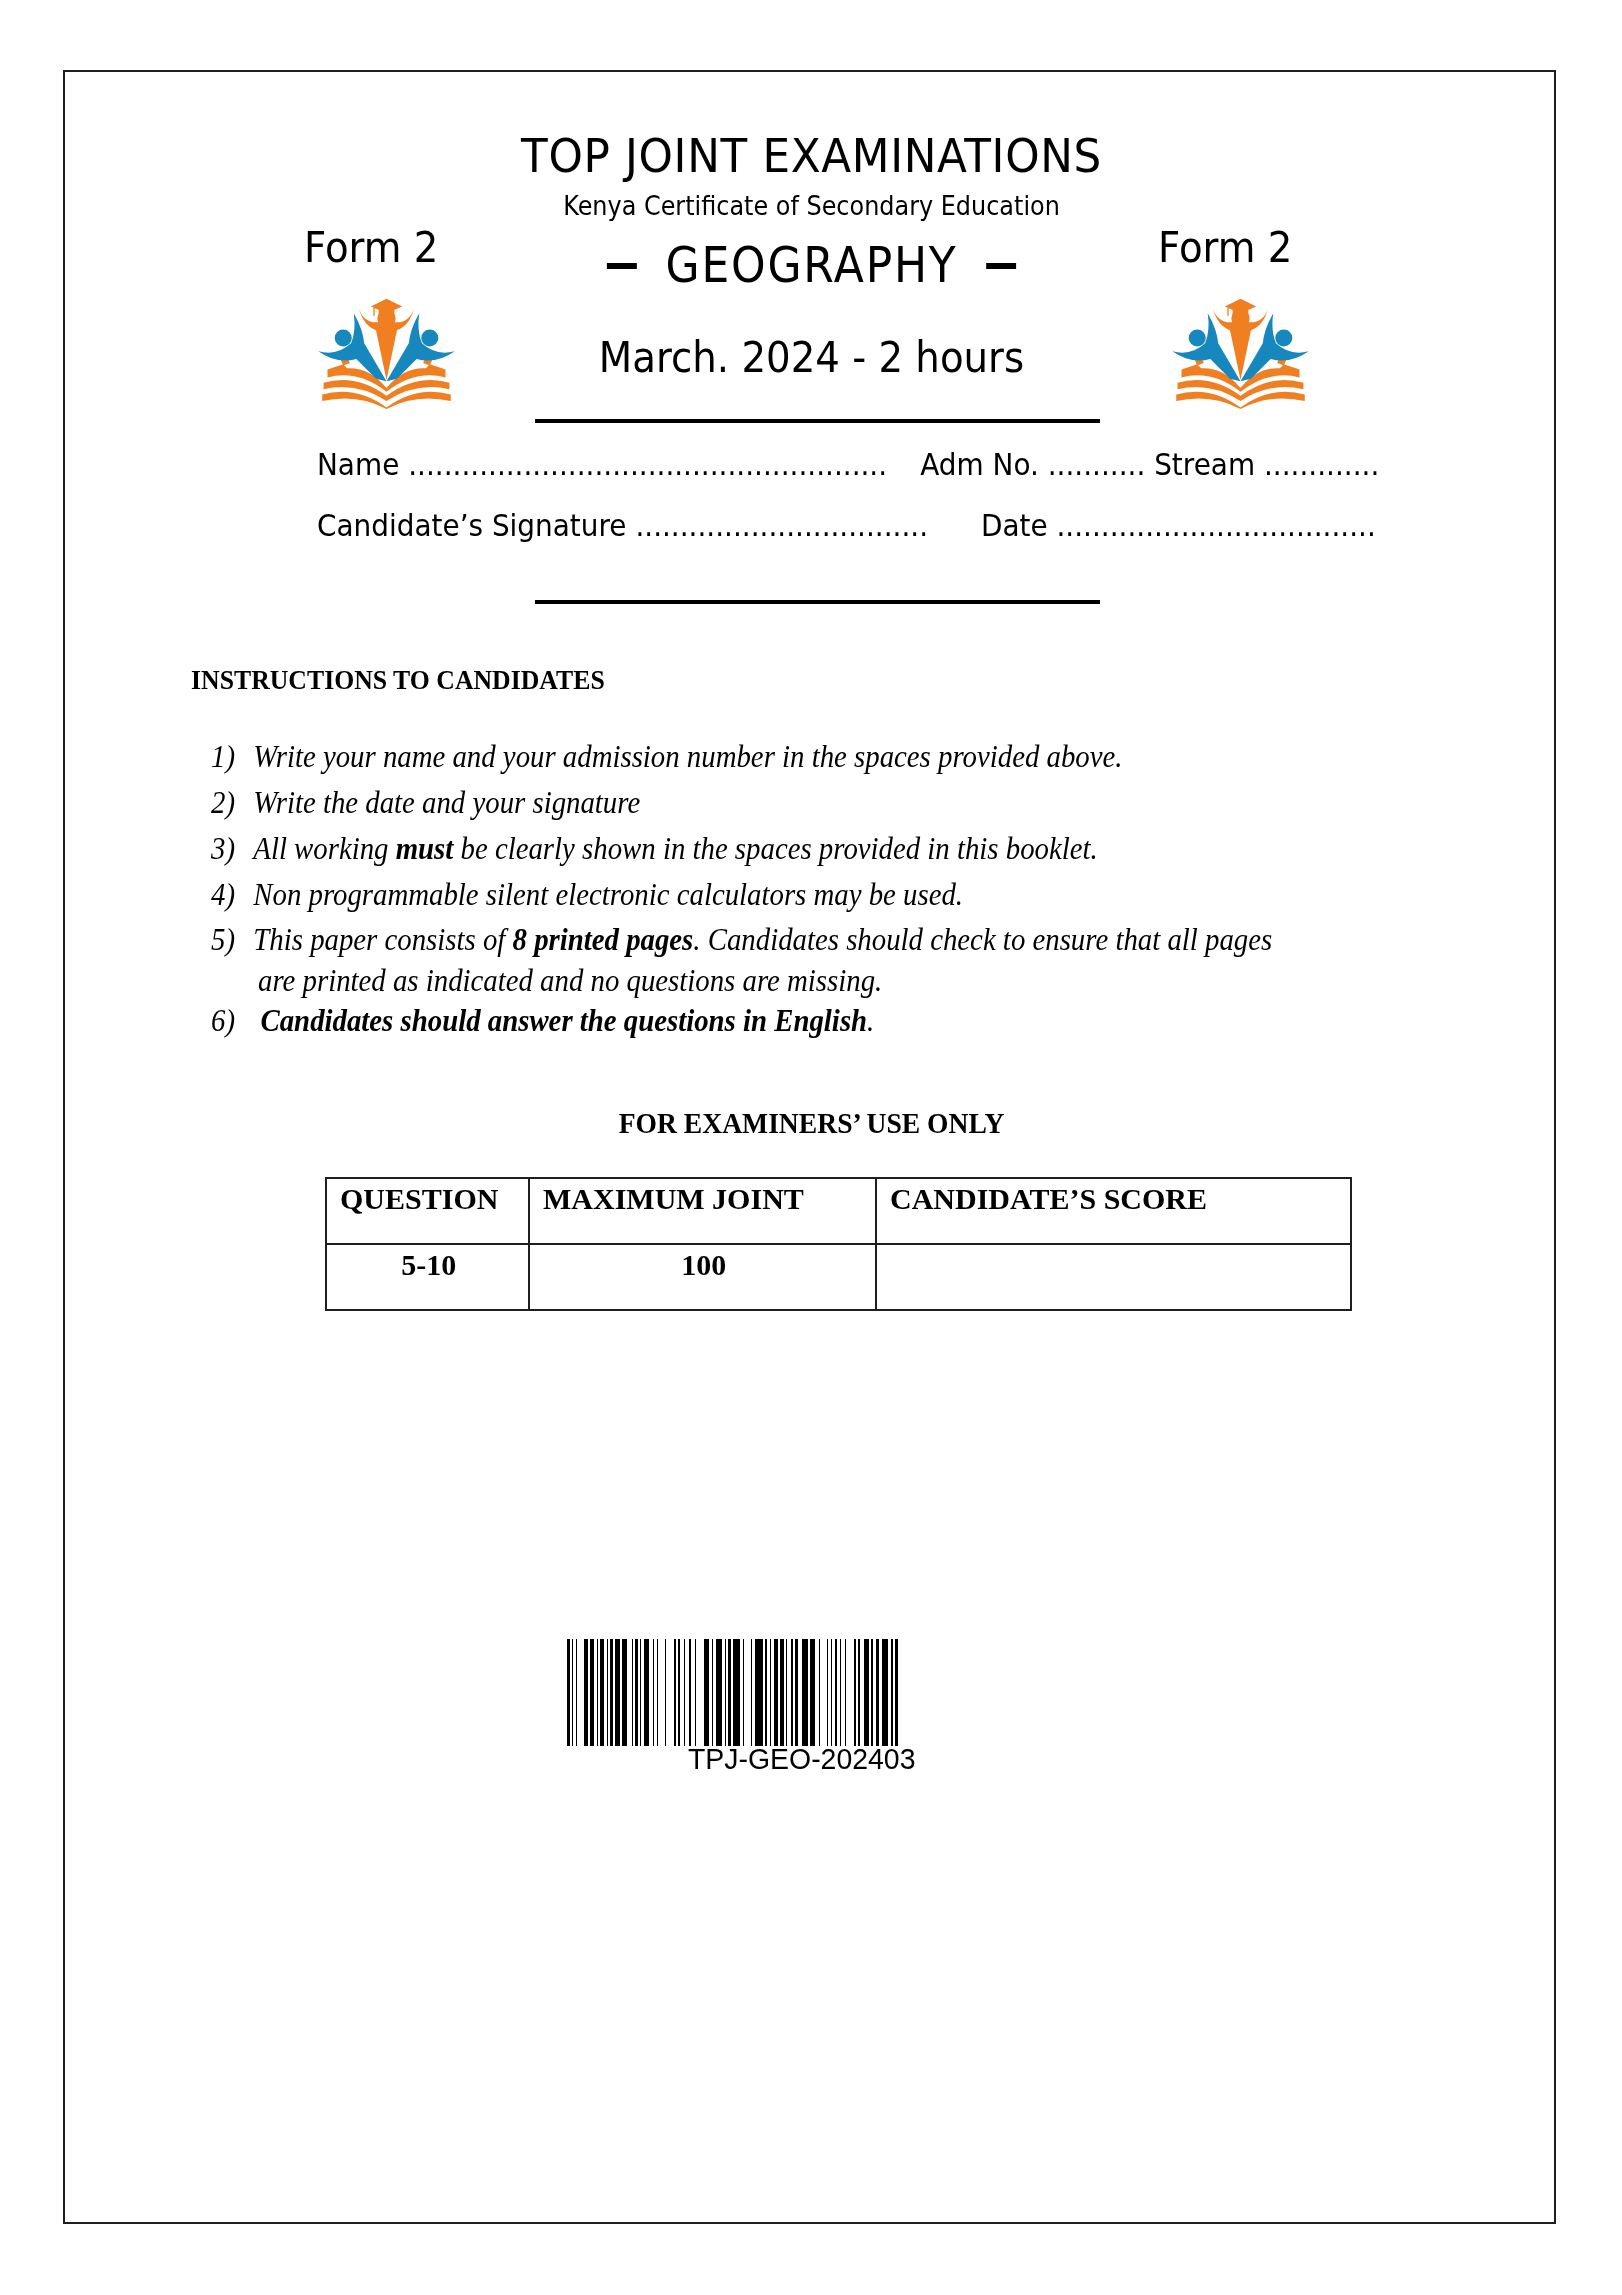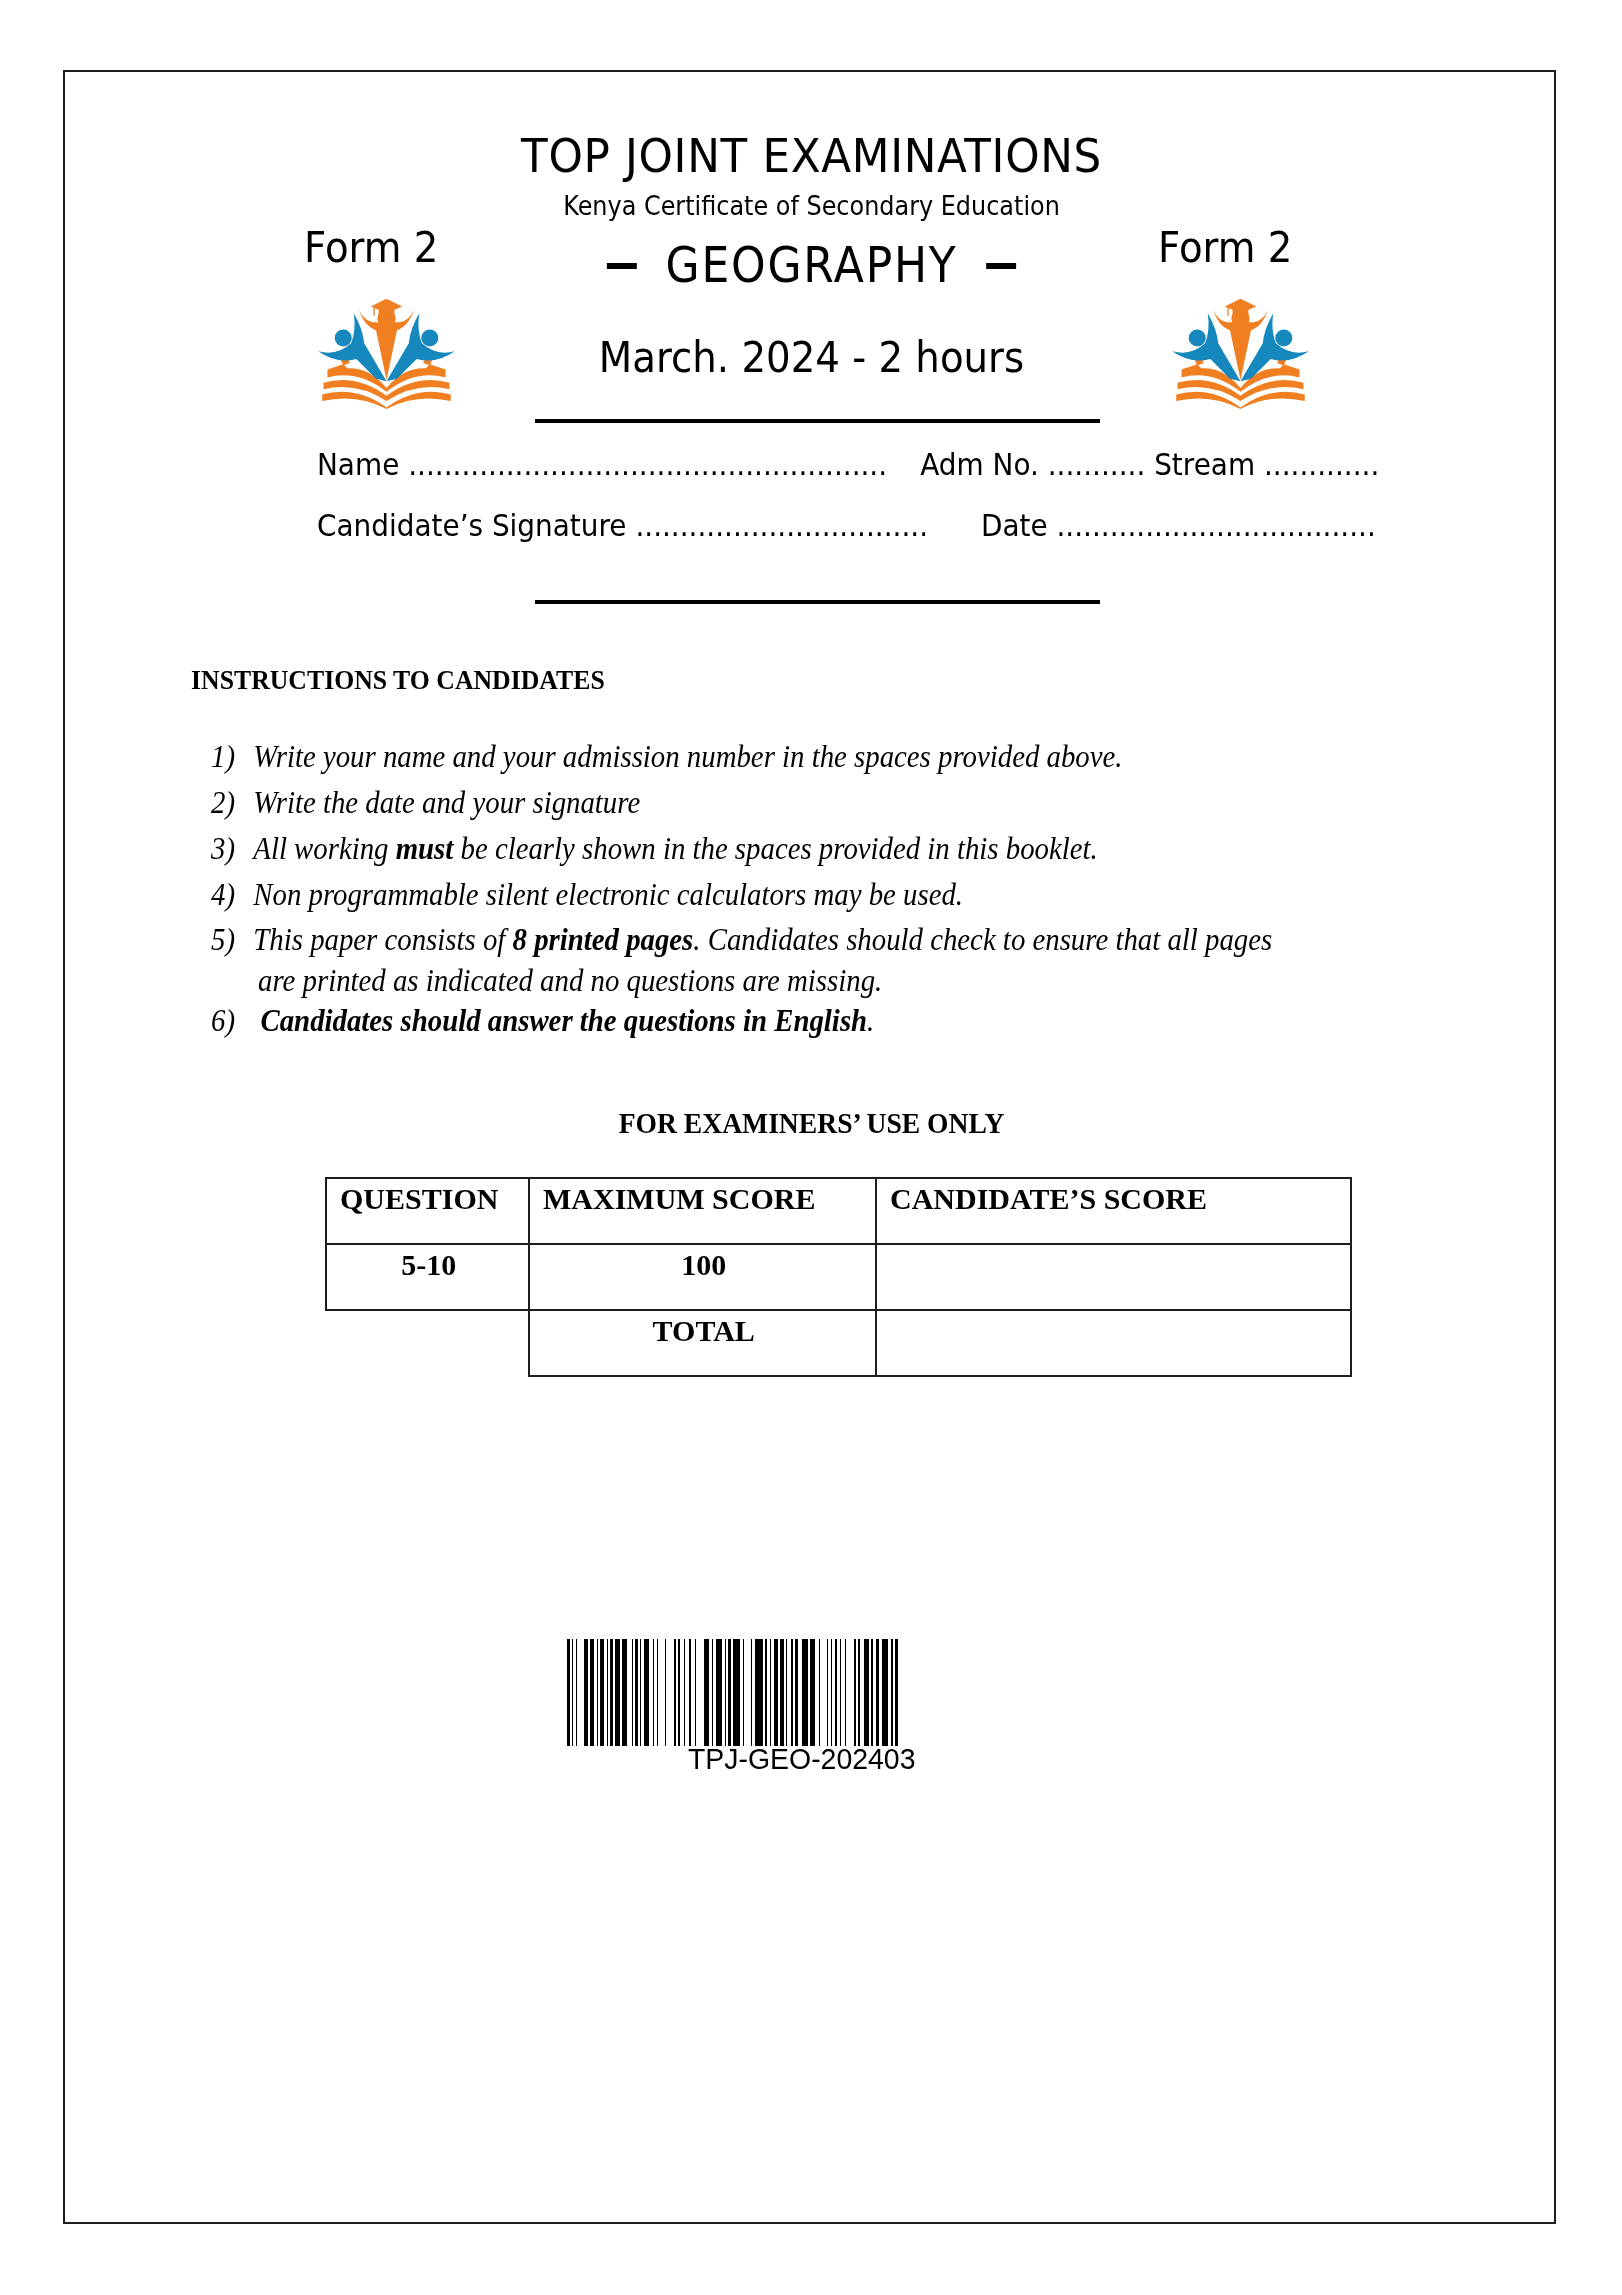--- a/index.html
+++ b/index.html
@@ -131,33 +131,28 @@
 <div class="instr serif" style="top:1002px;">
   <span class="num">6)</span> <b>Candidates should answer the questions in English</b><span>.</span>
 </div>
 
 <div class="abs serif exam-head">FOR EXAMINERS’ USE ONLY</div>
 
 <table class="score">
   <tbody>
       <tr>
     <td style="width:203px;">QUESTION</td>
-    <td style="width:347px;">MAXIMUM SCORE</td>
+    <td style="width:347px;">MAXIMUM JOINT</td>
     <td style="width:475px;">CANDIDATE’S SCORE</td>
   </tr>
   <tr>
     <td class="c">5-10</td>
     <td class="c">100</td>
     <td></td>
   </tr>
-  <tr>
-    <td class="empty"></td>
-    <td class="c">TOTAL</td>
-    <td></td>
-  </tr>
 </tbody>
   </table>
 
 <div class="barcode" id="barcode">
     <span style="width: 2.6px; background: rgb(0, 0, 0);"></span>
     <span style="width: 2.6px; background: rgb(255, 255, 255);"></span>
     <span style="width: 1.3px; background: rgb(0, 0, 0);"></span>
     <span style="width: 2.6px; background: rgb(255, 255, 255);"></span>
     <span style="width: 1.3px; background: rgb(0, 0, 0);"></span>
     <span style="width: 6.5px; background: rgb(255, 255, 255);"></span>

